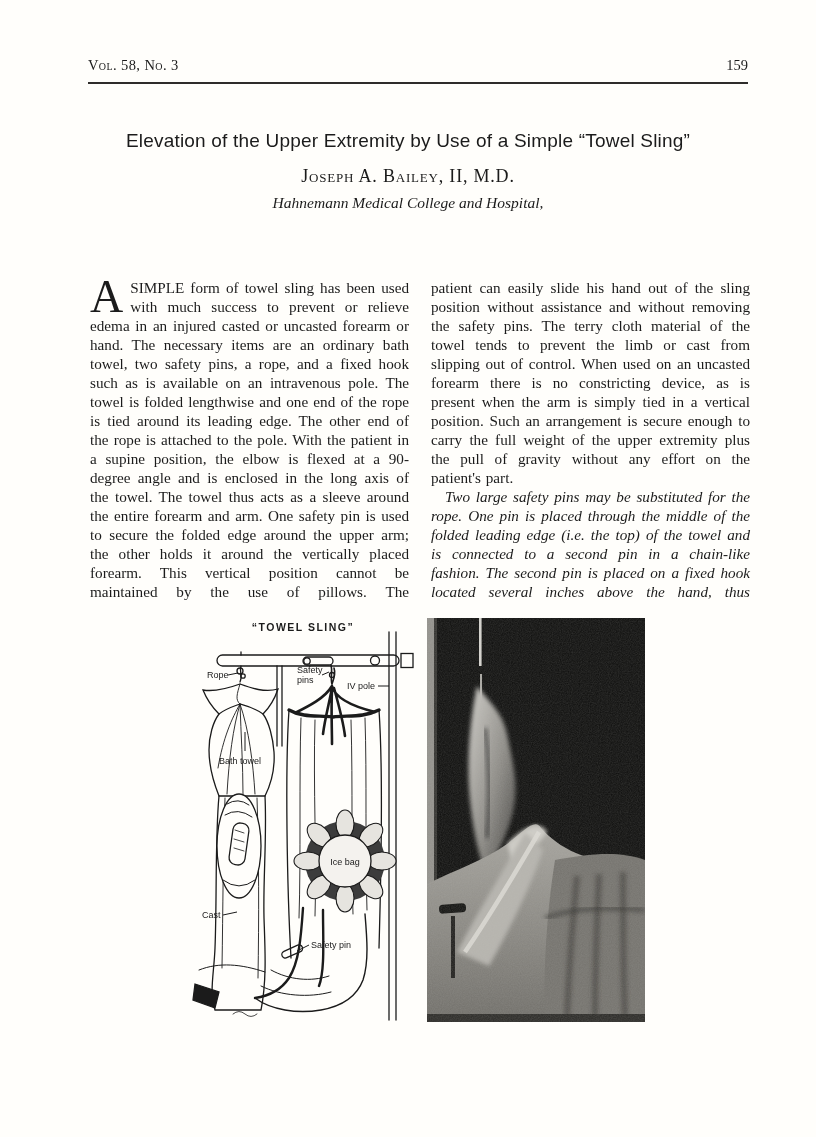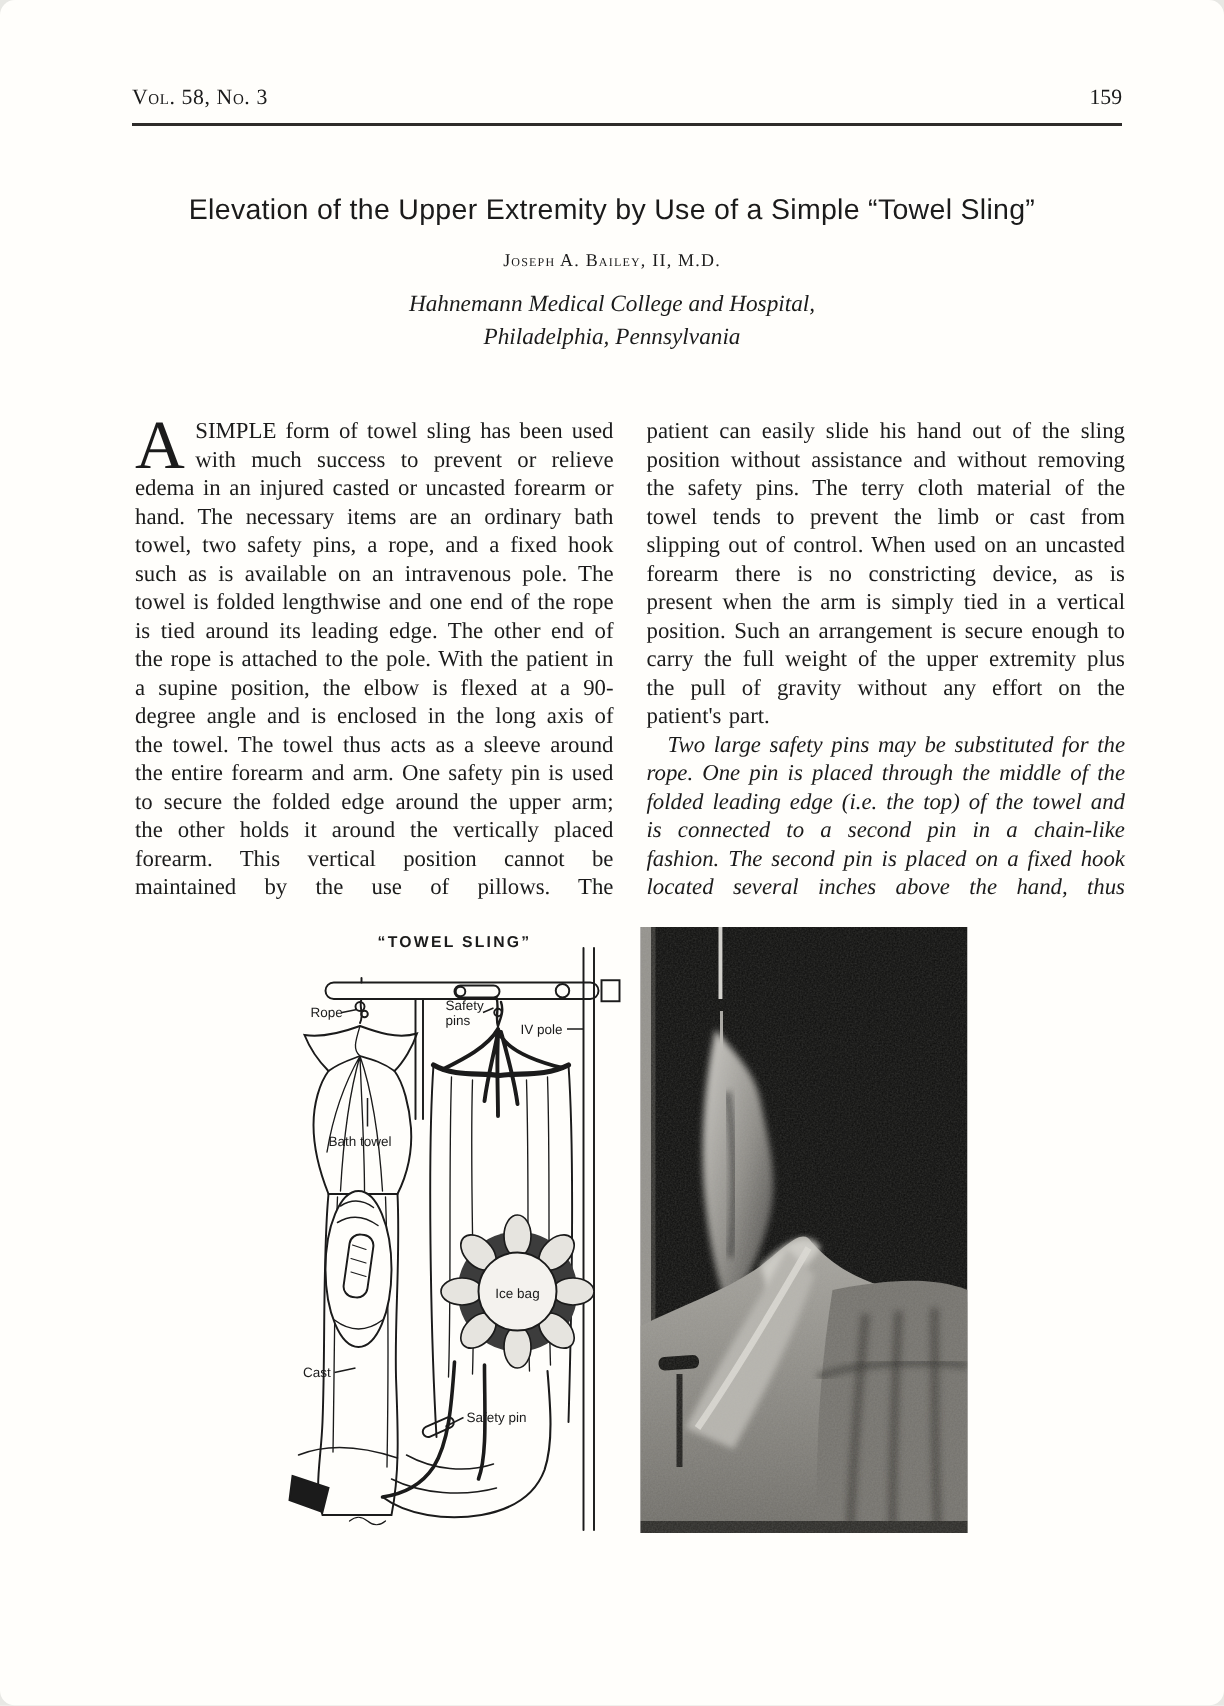--- a/index.html
+++ b/index.html
@@ -6,21 +6,20 @@
   html, body { background: #e8e8e4; }
   .page {
     position: relative;
     width: 816px;
     height: 1137px;
     margin: 0 auto;
     background: #fffefb;
     color: #1b1b1b;
     font-family: "Liberation Serif", serif;
     overflow: hidden;
-    border-radius: 10px;
   }
   .running-head {
     position: absolute;
     top: 57px; left: 88px; width: 660px;
     display: flex; justify-content: space-between; align-items: baseline;
     font-size: 14.5px;
   }
   .running-head .vol { font-variant: small-caps; letter-spacing: 0.4px; }
   .head-rule {
     position: absolute;
@@ -34,21 +33,21 @@
     font-family: "Liberation Sans", sans-serif;
     font-weight: normal;
     font-size: 19px;
     letter-spacing: 0.2px;
   }
   .author {
     position: absolute;
     top: 166px; left: 68px; width: 680px;
     text-align: center;
     font-variant: small-caps;
-    font-size: 12px;
+    font-size: 18px;
     letter-spacing: 0.8px;
   }
   .affiliation {
     position: absolute;
     top: 192px; left: 68px; width: 680px;
     text-align: center;
     font-style: italic;
     font-size: 15.5px;
     line-height: 22px;
   }
@@ -101,21 +100,20 @@
   <div class="running-head">
     <span class="vol">Vol. 58, No. 3</span>
     <span class="pageno">159</span>
   </div>
   <div class="head-rule"></div>
 
   <h1 class="title">Elevation of the Upper Extremity by Use of a Simple “Towel Sling”</h1>
   <div class="author">Joseph A. Bailey, II, M.D.</div>
   <div class="affiliation">
     <div>Hahnemann Medical College and Hospital,</div>
-    <div>Philadelphia, Pennsylvania</div>
   </div>
 
   <div class="columns">
     <div class="col">
       <p class="fill-last"><span class="dropcap">A</span><span>SIMPLE form of towel sling has been used with much success to prevent or relieve edema in an injured casted or uncasted forearm or hand. The necessary items are an ordinary bath towel, two safety pins, a rope, and a fixed hook such as is available on an intravenous pole. The towel is folded lengthwise and one end of the rope is tied around its leading edge. The other end of the rope is attached to the pole. With the patient in a supine position, the elbow is flexed at a 90-degree angle and is enclosed in the long axis of the towel. The towel thus acts as a sleeve around the entire forearm and arm. One safety pin is used to secure the folded edge around the upper arm; the other holds it around the vertically placed forearm. This vertical position cannot be maintained by the use of pillows. The</span></p>
     </div>
     <div class="col">
       <p>patient can easily slide his hand out of the sling position without assistance and without removing the safety pins. The terry cloth material of the towel tends to prevent the limb or cast from slipping out of control. When used on an uncasted forearm there is no constricting device, as is present when the arm is simply tied in a vertical position. Such an arrangement is secure enough to carry the full weight of the upper extremity plus the pull of gravity without any effort on the patient's part.</p>
       <p class="indent fill-last">Two large safety pins may be substituted for the rope. One pin is placed through the middle of the folded leading edge (i.e. the top) of the towel and is connected to a second pin in a chain-like fashion. The second pin is placed on a fixed hook located several inches above the hand, thus</p>
     </div>

